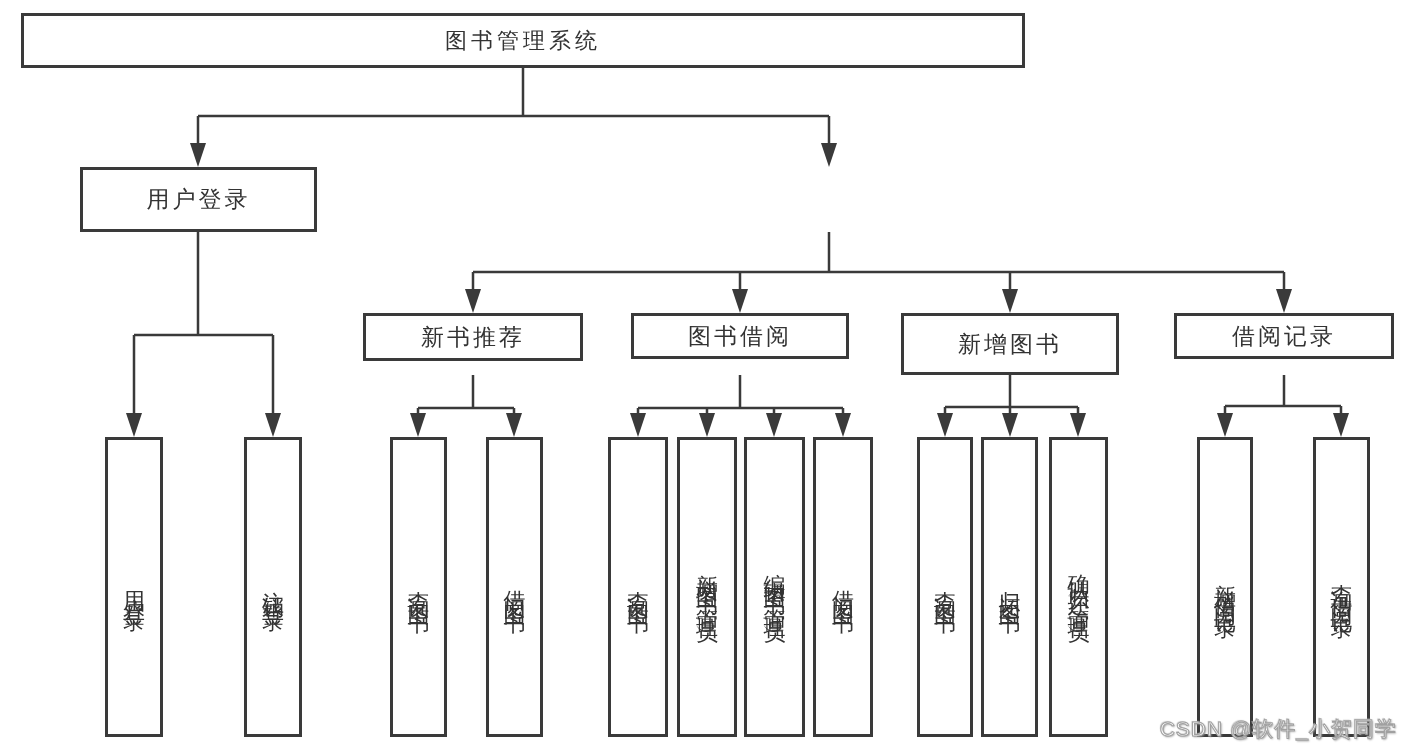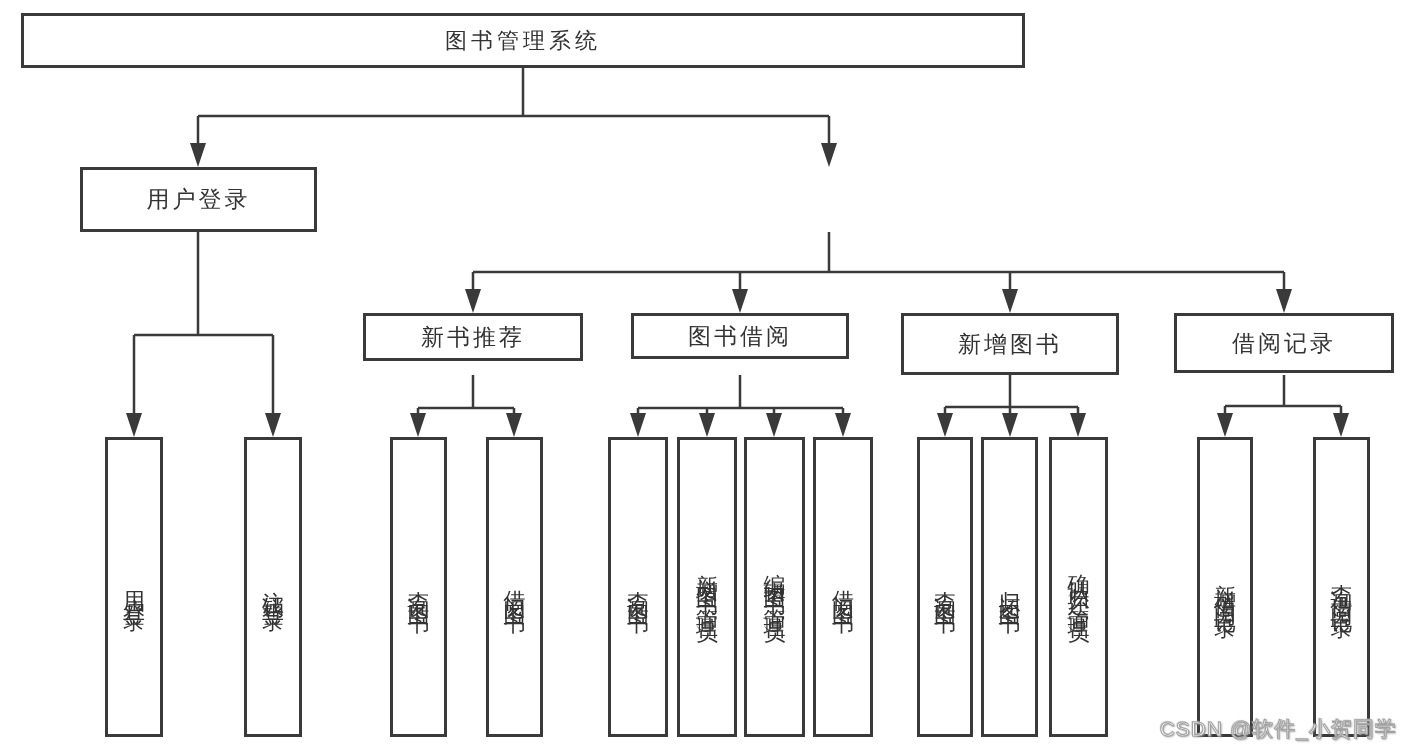--- a/index.html
+++ b/index.html
@@ -91,21 +91,21 @@
 
   <div class="box" style="left:363px;top:313px;width:220px;height:48px">
     <span class="hlbl">新书推荐</span>
   </div>
   <div class="box" style="left:631px;top:313px;width:218px;height:46px">
     <span class="hlbl">图书借阅</span>
   </div>
   <div class="box" style="left:901px;top:313px;width:218px;height:62px">
     <span class="hlbl">新增图书</span>
   </div>
-  <div class="box" style="left:1174px;top:313px;width:220px;height:60px">
+  <div class="box" style="left:1174px;top:313px;width:220px;height:46px">
     <span class="hlbl">借阅记录</span>
   </div>
 
   <div class="box leaf" style="left:105px;width:58px">
     <span class="vlbl">用户登录</span>
   </div>
   <div class="box leaf" style="left:244px;width:58px">
     <span class="vlbl">注销登录</span>
   </div>
 

